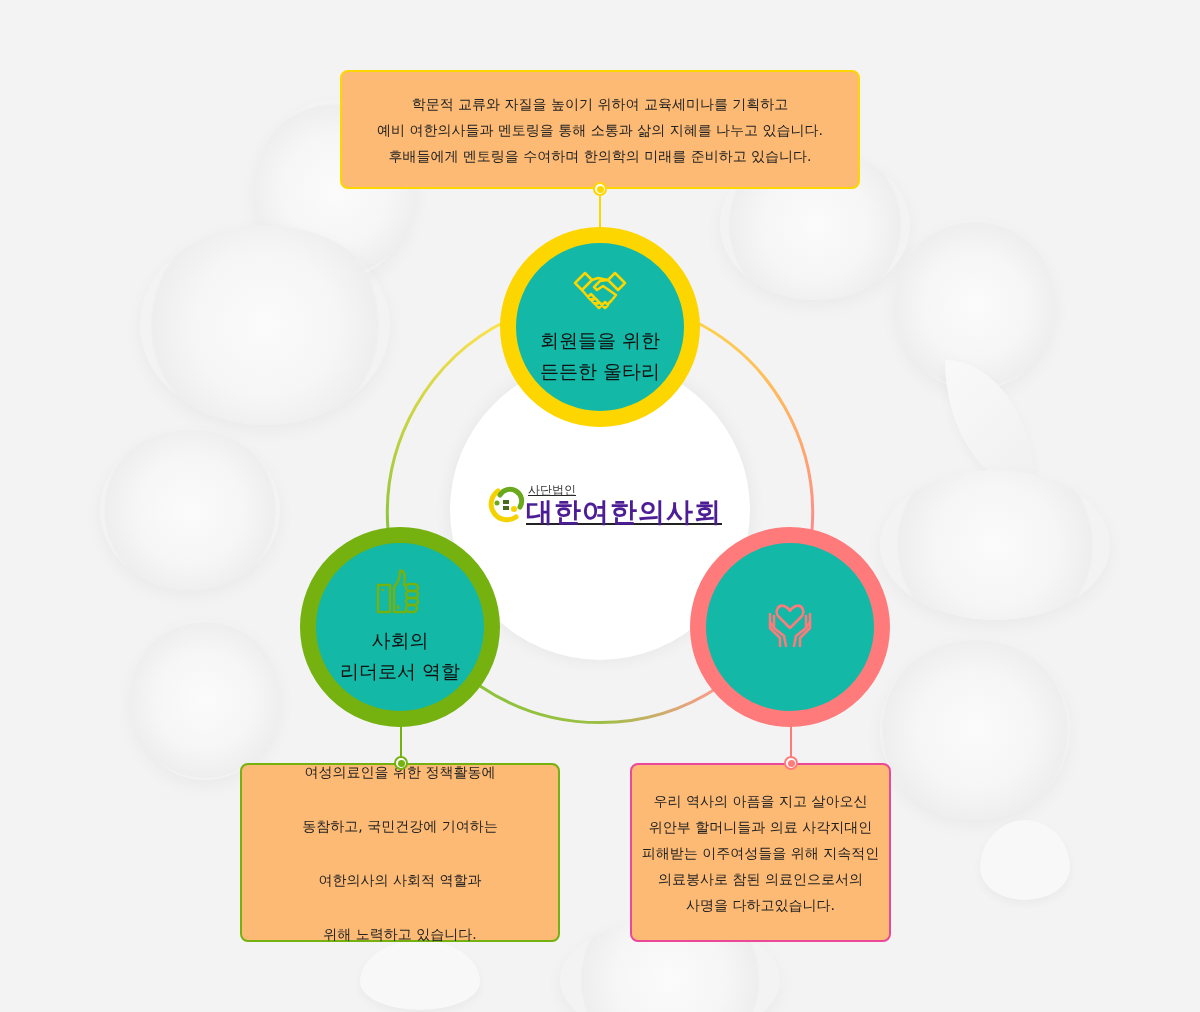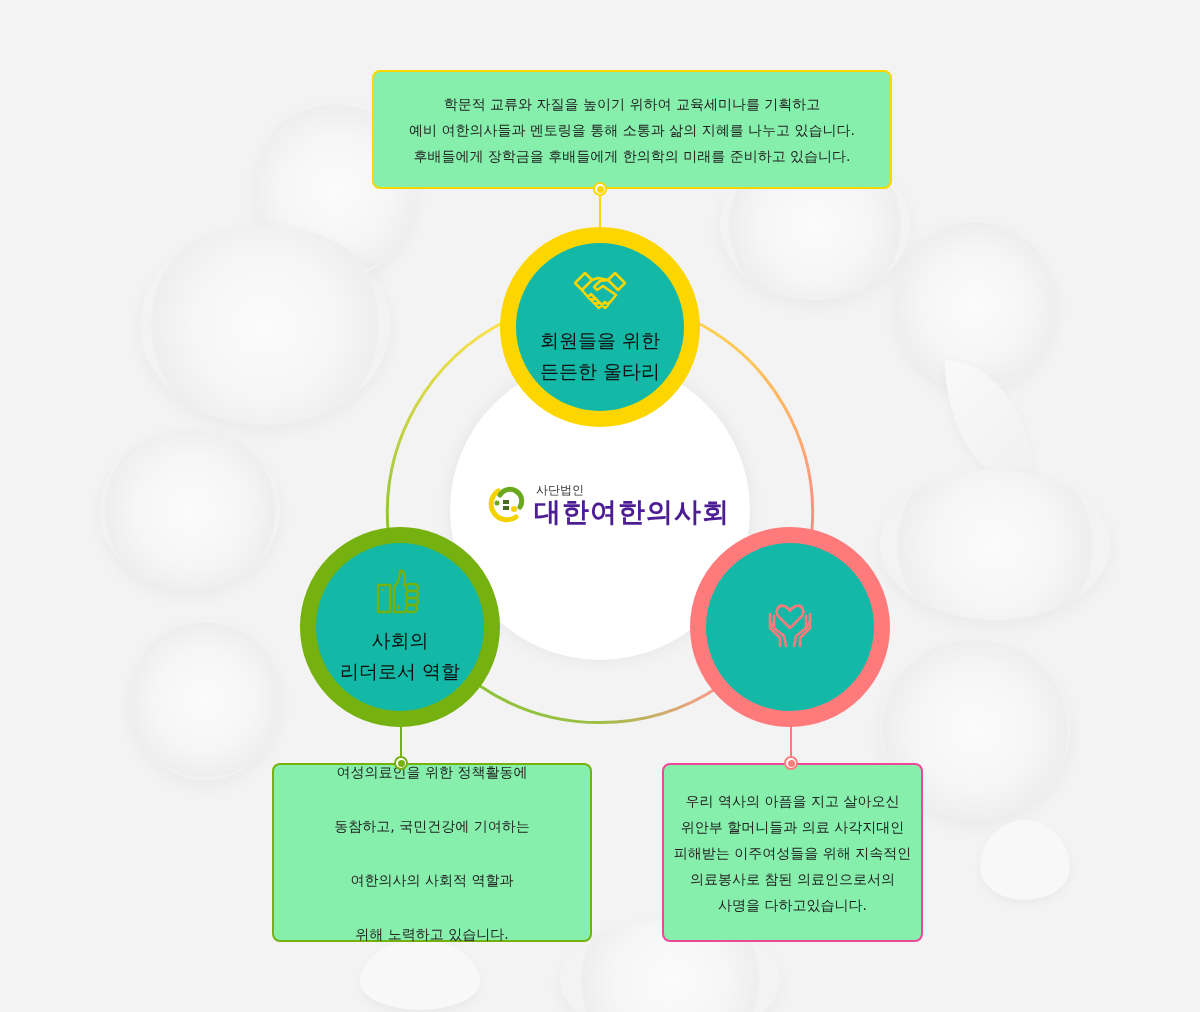--- a/index.html
+++ b/index.html
@@ -38,21 +38,21 @@
     position: absolute;
     left: 450px; top: 360px;
     width: 300px; height: 300px;
     border-radius: 50%;
     background: #ffffff;
     box-shadow: 0 0 18px rgba(0,0,0,0.06);
   }
   .logo {
     position: absolute;
     left: 486px; top: 483px;
-    display: flex; align-items: center; gap: 8px;
+    display: flex; align-items: center; gap: 0; text-decoration: underline;
   }
   .logo-mark { width: 40px; height: 40px; position: relative; }
   .logo-text { display: flex; flex-direction: column; }
   .logo-sub { font-size: 12px; color: #333; margin-left: 2px; line-height: 14px; }
   .logo-main { font-size: 27px; font-weight: bold; color: #4c1d95; letter-spacing: 1px; line-height: 30px; }
 
   .node {
     position: absolute;
     width: 200px; height: 200px;
     border-radius: 50%;
@@ -60,27 +60,27 @@
     display: flex; flex-direction: column; align-items: center; justify-content: center;
   }
   .node.yellow { left: 500px; top: 227px; border: 16px solid #fdd600; }
   .node.green  { left: 300px; top: 527px; border: 16px solid #75b10f; }
   .node.pink   { left: 690px; top: 527px; border: 16px solid #ff7b7b; }
   .node .icon { width: 56px; height: 50px; margin-bottom: 8px; }
   .node .label { font-size: 19px; line-height: 31px; text-align: center; color: #111; }
 
   .box {
     position: absolute;
-    background: #86efac;
+    background: #fdba74;
     border-radius: 8px;
     text-align: right;
     font-size: 14px;
     line-height: 26px;
     color: #222;
-    display: flex; flex-direction: column; align-items: center; justify-content: center; margin-left: 32px;
+    display: flex; flex-direction: column; align-items: center; justify-content: center;
   }
   .box.top   { left: 340px; top: 70px;  width: 520px; height: 119px; border: 2px solid #fdd600; }
   .box.left  { left: 240px; top: 763px; width: 320px; height: 179px; border: 2px solid #75b10f; gap: 28px; }
   .box.right { left: 630px; top: 763px; width: 261px; height: 179px; border: 2px solid #ec4899; }
 
   .dot {
     position: absolute;
     width: 14px; height: 14px;
     border-radius: 50%;
     background: #fff;
@@ -207,21 +207,21 @@
         <path d="M48 16 L48 30 L38 40 L38 48"></path>
         <path d="M44 18 L44 30 L34 38 L32 48"></path>
         <path d="M44 30 L48 24"></path>
       </svg>
     </div>
   </div>
 
   <div class="box top">
     <div>학문적 교류와 자질을 높이기 위하여 교육세미나를 기획하고</div>
     <div>예비 여한의사들과 멘토링을 통해 소통과 삶의 지혜를 나누고 있습니다.</div>
-    <div>후배들에게 장학금을 후배들에게 한의학의 미래를 준비하고 있습니다.</div>
+    <div>후배들에게 멘토링을 수여하며 한의학의 미래를 준비하고 있습니다.</div>
   </div>
 
   <div class="box left">
     <div>여성의료인을 위한 정책활동에</div>
     <div>동참하고, 국민건강에 기여하는</div>
     <div>여한의사의 사회적 역할과</div>
     <div>위해 노력하고 있습니다.</div>
   </div>
 
   <div class="box right">

